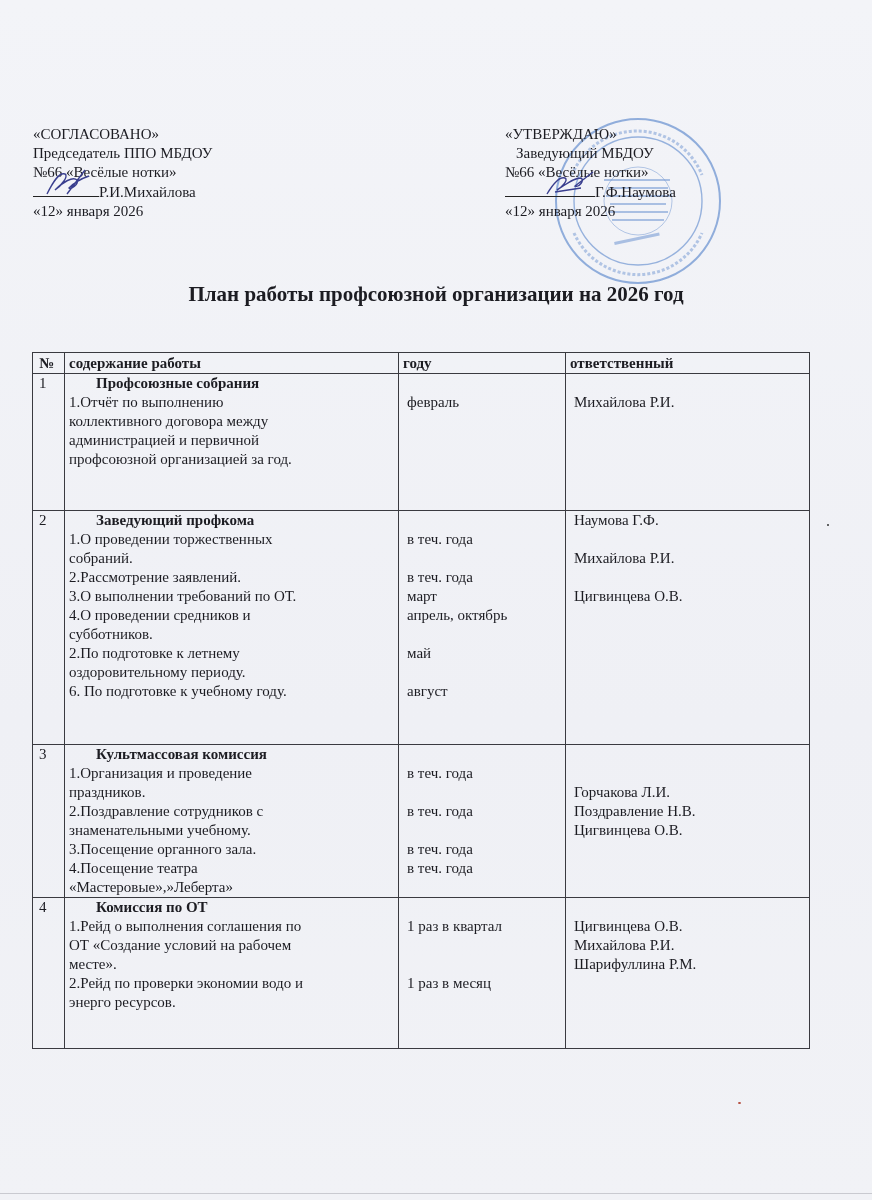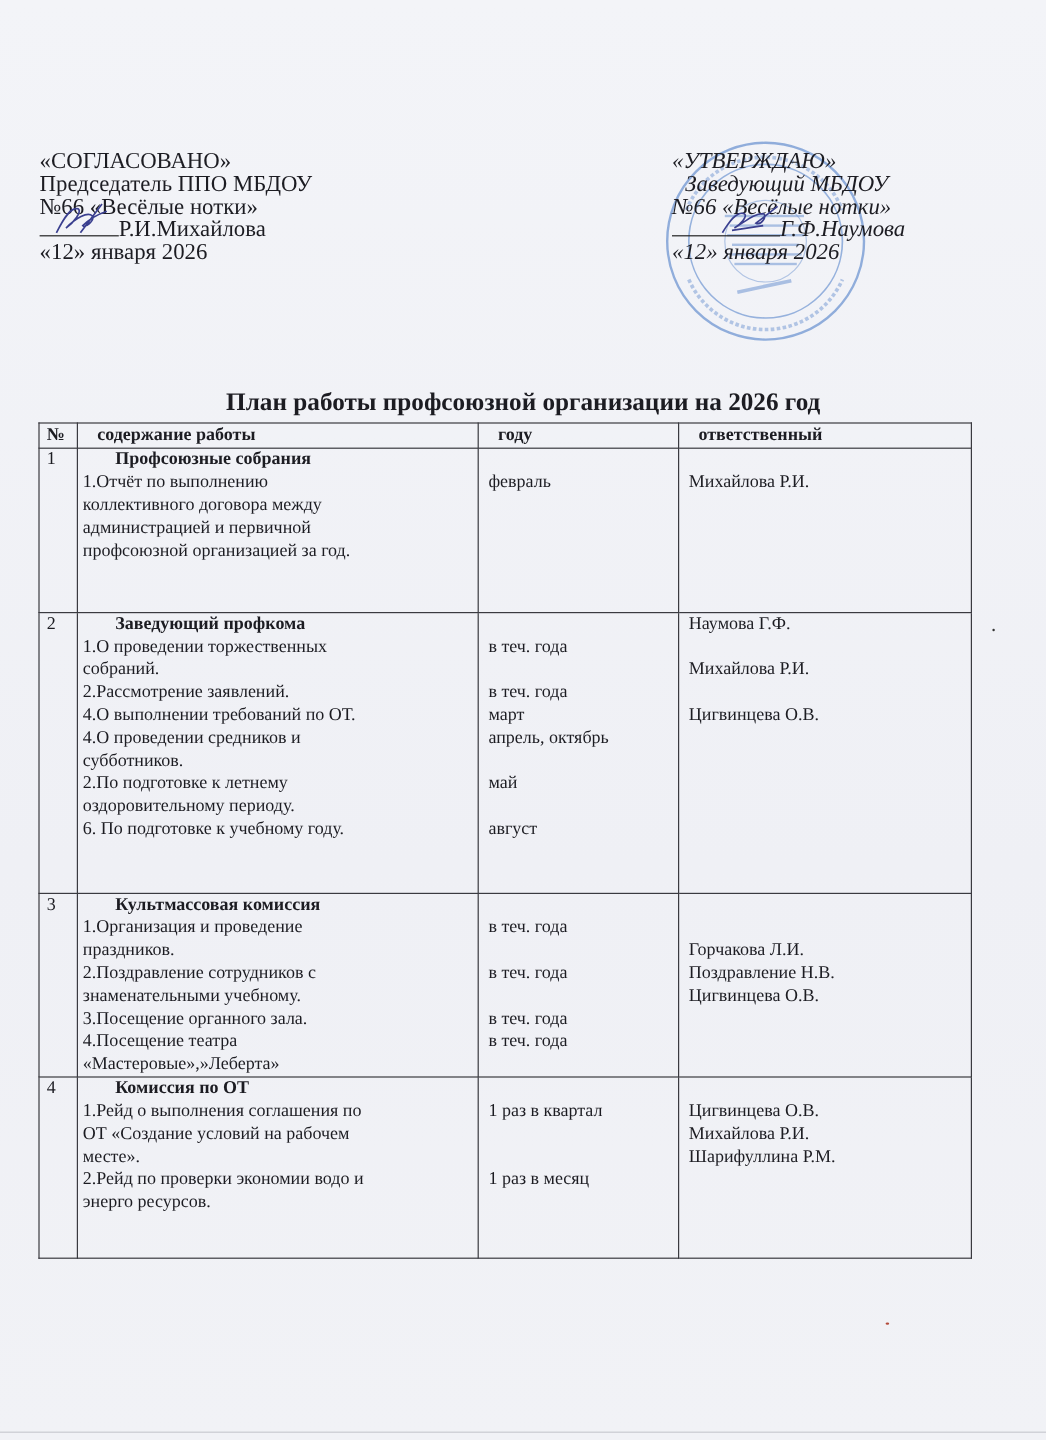--- a/index.html
+++ b/index.html
@@ -4,37 +4,37 @@
 <style>
   html, body { margin: 0; padding: 0; }
   body {
     width: 872px; height: 1200px; overflow: hidden;
     background: #f1f2f6;
     font-family: "Liberation Serif", "DejaVu Serif", serif;
     color: #1c1c22;
     position: relative;
   }
   .page { position: absolute; inset: 0; background: linear-gradient(180deg,#f3f4f8 0%, #eff0f5 60%, #f1f2f6 100%); }
-  .header-block { position: absolute; font-size: 19px; line-height: 19px; }
+  .header-block { position: absolute; font-size: 15px; line-height: 19px; }
   .left-block { left: 33px; top: 125px; }
-  .right-block { left: 560px; top: 125px; font-style: italic; }
+  .right-block { left: 505px; top: 125px; }
   .header-block .line { display: block; white-space: nowrap; }
   .right-block .indent { padding-left: 11px; }
   .sig-line { display: inline-block; border-bottom: 1px solid #222; width: 66px; height: 14px; vertical-align: baseline; position: relative; }
   .right-block .sig-line { width: 90px; }
   .signature { position: absolute; left: 6px; top: -14px; width: 60px; height: 30px; }
   .stamp { position: absolute; left: 552px; top: 115px; width: 172px; height: 172px; }
-  .title { position: absolute; left: 0; width: 872px; top: 282px; text-align: center; font-weight: bold; font-size: 21px; margin-top: 41px; }
+  .title { position: absolute; left: 0; width: 872px; top: 282px; text-align: center; font-weight: bold; font-size: 21px; }
   table.plan {
     position: absolute; left: 32px; top: 352px; width: 777px;
     border-collapse: collapse; table-layout: fixed;
     font-size: 15px; line-height: 19px;
   }
   table.plan td, table.plan th { border: 1.3px solid #3a3a40; vertical-align: top; padding: 0 0 0 4px; text-align: left; }
-  table.plan th { font-weight: bold; height: 20px; line-height: 20px; padding-left: 16px; }
+  table.plan th { font-weight: bold; height: 20px; line-height: 20px; padding-left: 4px; }
   col.c-num { width: 32px; }
   col.c-content { width: 334px; }
   col.c-term { width: 167px; }
   col.c-resp { width: 244px; }
   .num { padding-left: 6px !important; }
   .sect-title { font-weight: bold; display: block; margin-left: 27px; }
   .ln { display: block; min-height: 19px; white-space: nowrap; }
   .term .ln, .resp .ln { padding-left: 4px; }
   .pen-mark { position: absolute; width: 2px; height: 2px; background: #333; border-radius: 50%; }
   .bottom-rule { position: absolute; left: 0; width: 872px; top: 1193px; height: 1px; background: #c9cad0; }
@@ -126,21 +126,21 @@
         </td>
       </tr>
 
       <tr style="height:234px">
         <td class="num">2</td>
         <td>
           <span class="sect-title">Заведующий профкома</span>
           <span class="ln">1.О проведении торжественных</span>
           <span class="ln">собраний.</span>
           <span class="ln">2.Рассмотрение заявлений.</span>
-          <span class="ln">4.О выполнении требований по ОТ.</span>
+          <span class="ln">3.О выполнении требований по ОТ.</span>
           <span class="ln">4.О проведении средников и</span>
           <span class="ln">субботников.</span>
           <span class="ln">2.По подготовке к летнему</span>
           <span class="ln">оздоровительному периоду.</span>
           <span class="ln">6. По подготовке к учебному году.</span>
         </td>
         <td class="term">
           <span class="ln"></span>
           <span class="ln">в теч. года</span>
           <span class="ln"></span>

